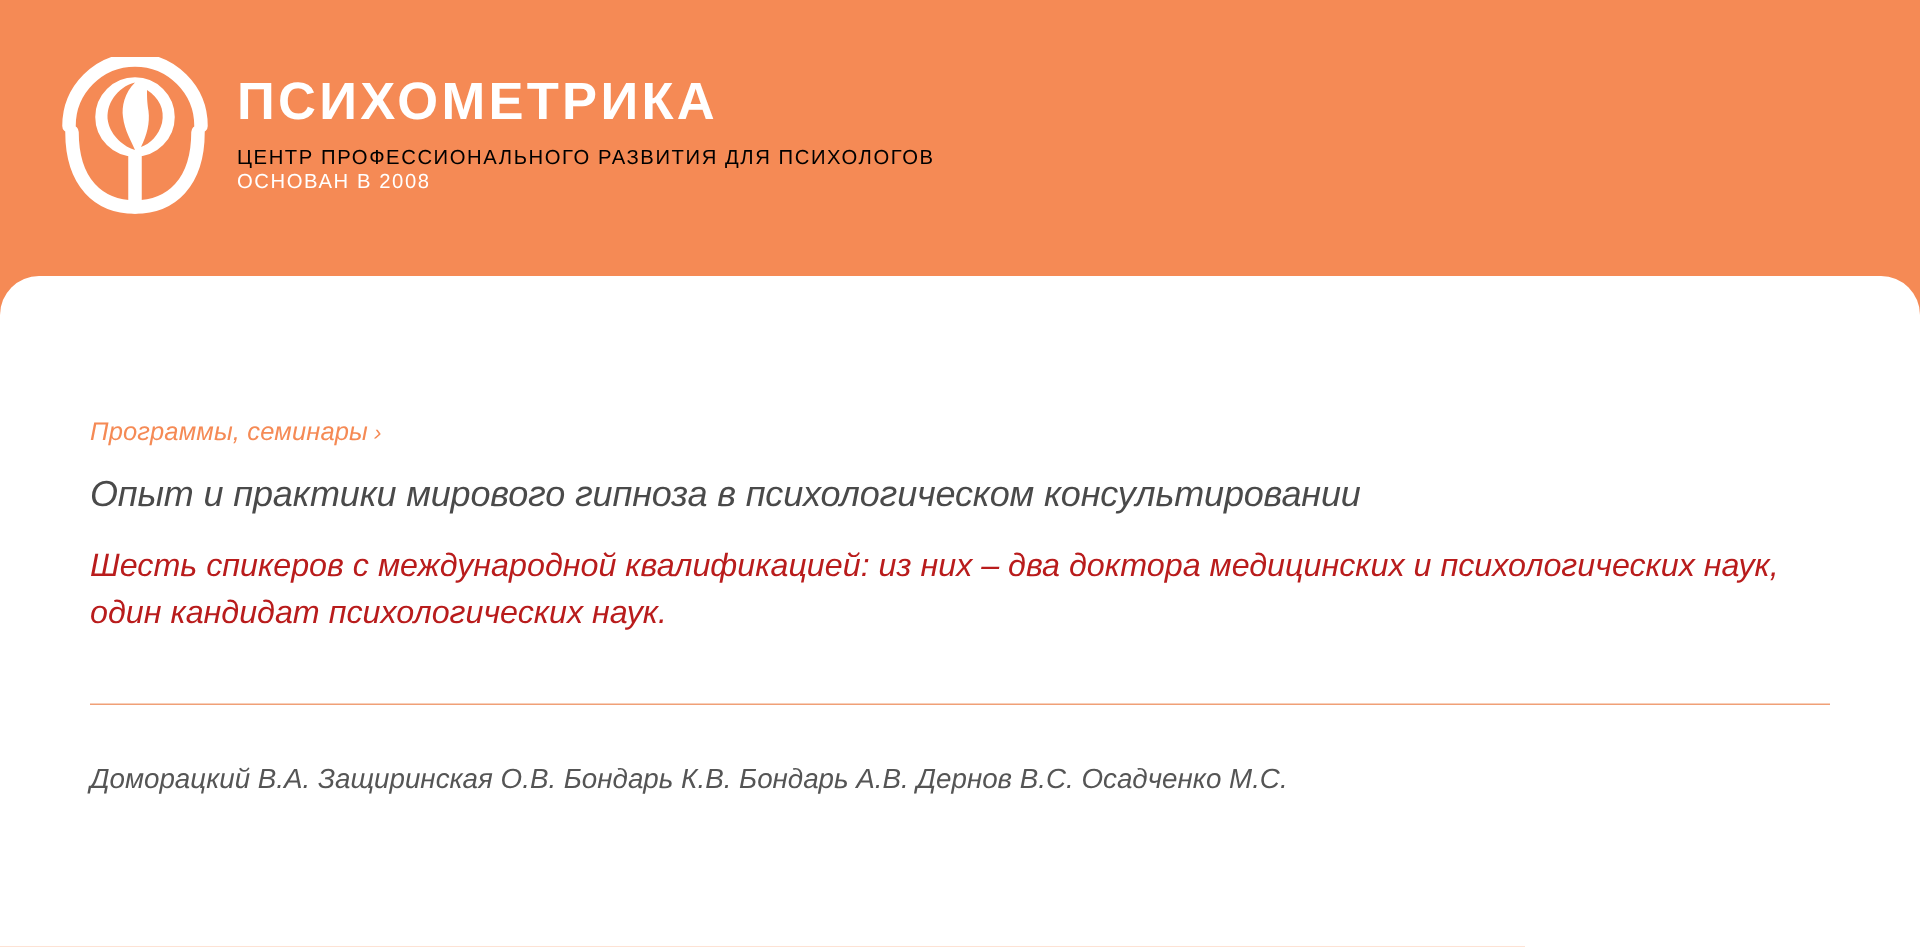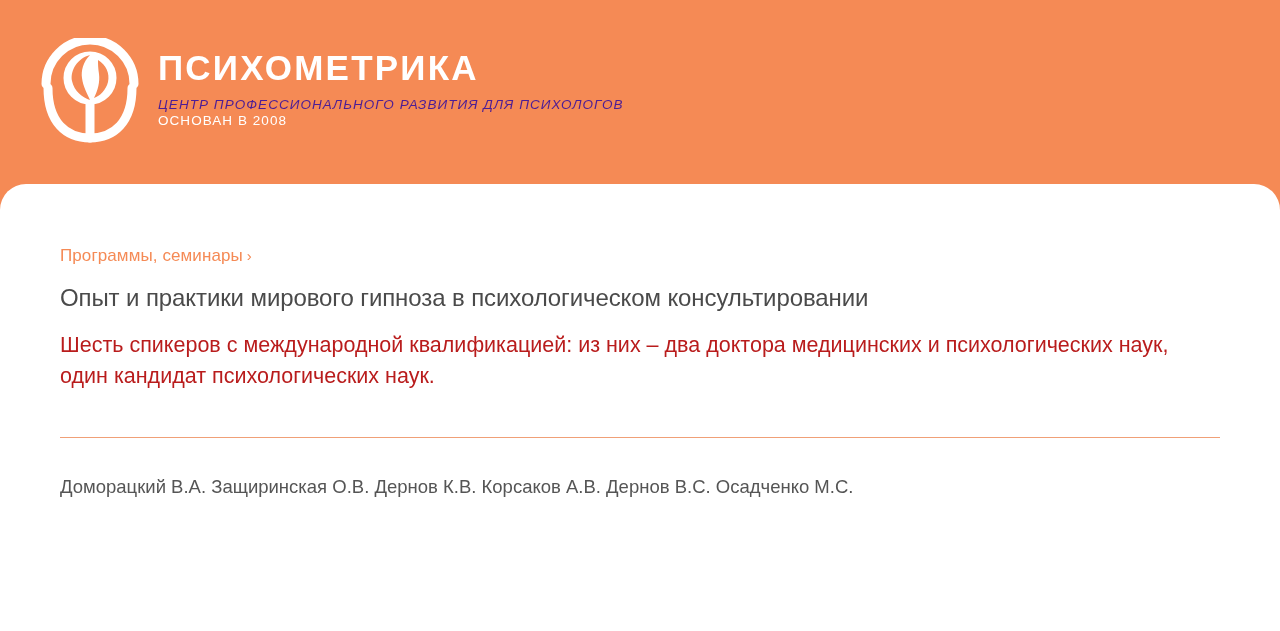--- a/index.html
+++ b/index.html
@@ -62,23 +62,22 @@
     letter-spacing: 2.2px;
     line-height: 1.05;
     color: #ffffff;
     white-space: nowrap;
   }
 
   .brand-sub1 {
     margin-top: 10px;
     font-size: 13.5px;
     letter-spacing: 1.05px;
-    color: #4c1d95;
+    color: #000000;
     white-space: nowrap;
-    font-style: italic;
   }
 
   .brand-sub2 {
     margin-top: 1px;
     font-size: 13.5px;
     letter-spacing: 1.05px;
     color: #ffffff;
     white-space: nowrap;
   }
 
@@ -89,21 +88,22 @@
     left: 0;
     width: 1280px;
     height: 447px;
     background: #ffffff;
     border-top-left-radius: 26px;
     border-top-right-radius: 26px;
     box-sizing: border-box;
   }
 
   .card-inner {
-    padding: 62px 60px 0 60px;
+    padding: 94px 60px 0 60px;
+    font-style: italic;
   }
 
   .breadcrumb {
     font-size: 17px;
     color: #f58a55;
     letter-spacing: 0.1px;
     cursor: pointer;
     display: inline-block;
   }
   .breadcrumb .crumb-arrow {
@@ -183,18 +183,18 @@
       <div class="breadcrumb">
         <span>Программы, семинары</span><span class="crumb-arrow">›</span>
       </div>
 
       <h1 class="page-title">Опыт и практики мирового гипноза в психологическом консультировании</h1>
 
       <p class="page-subtitle">Шесть спикеров с международной квалификацией: из них – два доктора медицинских и психологических наук, один кандидат психологических наук.</p>
 
       <div class="divider"></div>
 
-      <div class="authors">Доморацкий В.А. Защиринская О.В. Дернов К.В. Корсаков А.В. Дернов В.С. Осадченко М.С.</div>
+      <div class="authors">Доморацкий В.А. Защиринская О.В. Бондарь К.В. Бондарь А.В. Дернов В.С. Осадченко М.С.</div>
 
     </div>
   </div>
 
 </div>
 
 </body></html>

